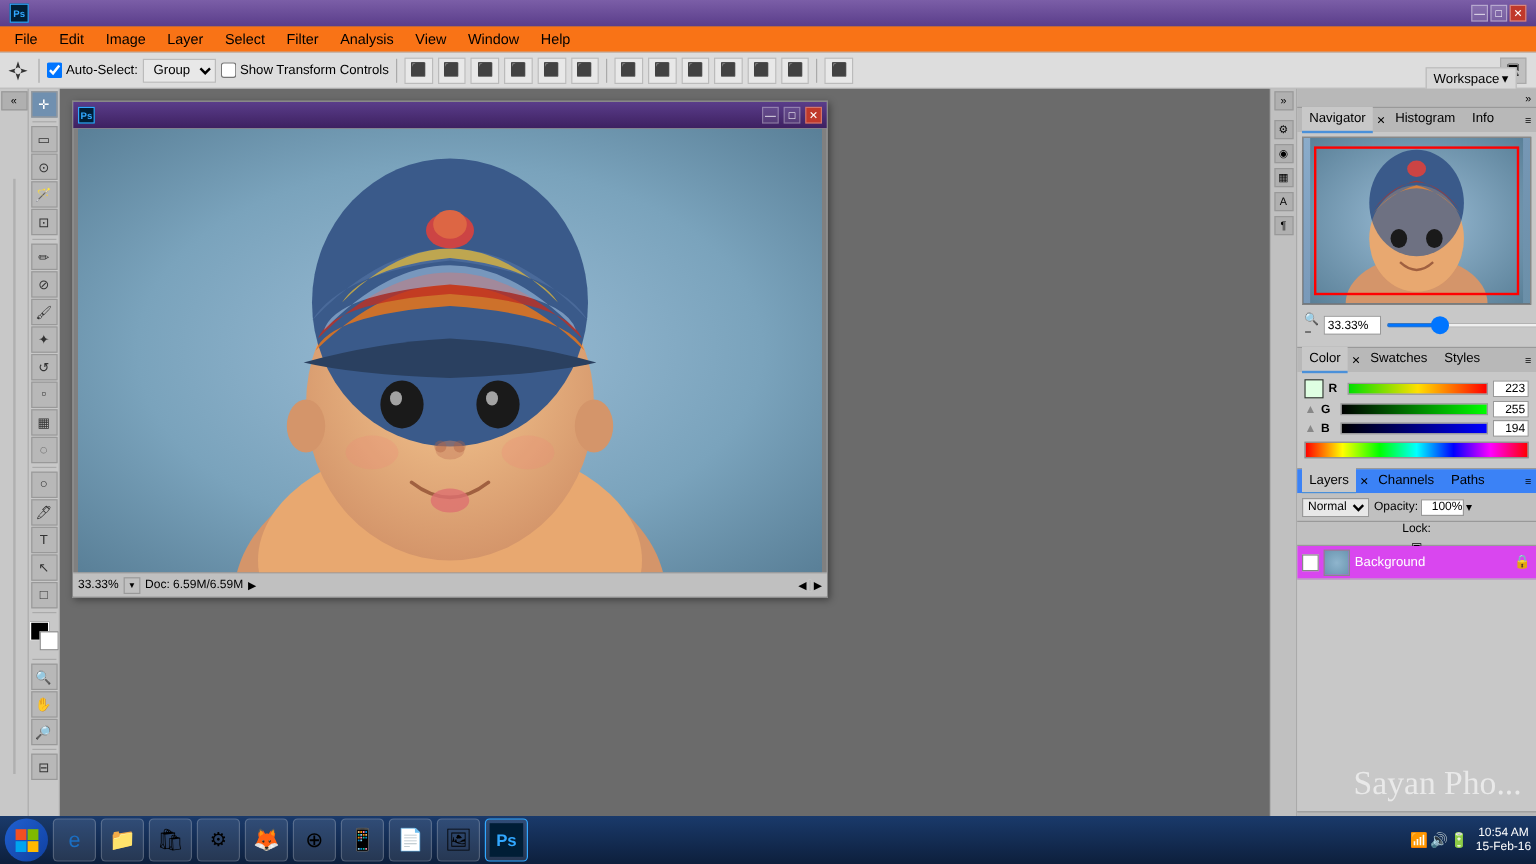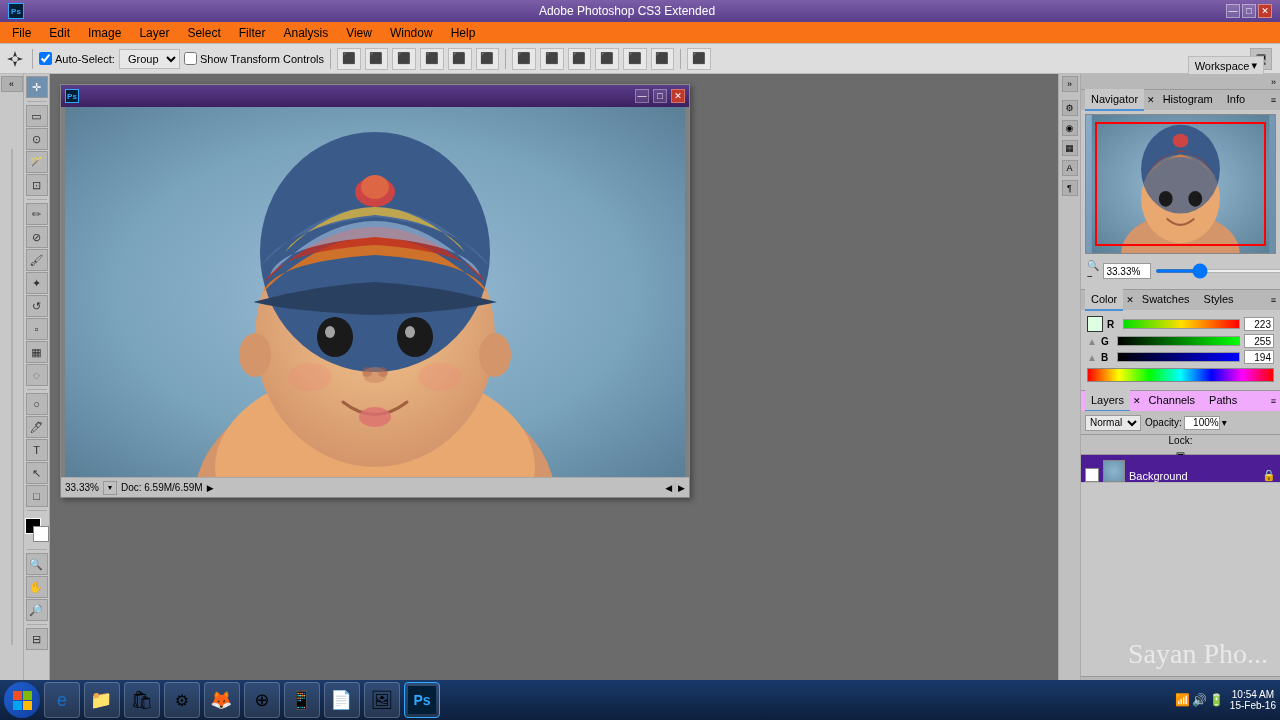--- a/index.html
+++ b/index.html
@@ -156,40 +156,40 @@
     .color-slider-wrap { flex: 1; height: 10px; position: relative; }
     .color-slider-track { width: 100%; height: 10px; border: 1px solid #999; }
     .color-slider-track-R { background: linear-gradient(to right, #00df00, #ffdf00, #ff0000); }
     .color-slider-track-G { background: linear-gradient(to right, #000000, #00ff00); }
     .color-slider-track-B { background: linear-gradient(to right, #000000, #0000ff); }
     .color-val-input { width: 30px; height: 14px; font-size: 10px; border: 1px solid #999; text-align: right; padding: 0 2px; }
     .color-spectrum-bar { width: 100%; height: 14px; margin: 4px 0; background: linear-gradient(to right, #ff0000, #ffff00, #00ff00, #00ffff, #0000ff, #ff00ff, #ff0000); border: 1px solid #888; }
 
     
     #layers-panel { flex: 1; display: flex; flex-direction: column; }
-    #layers-tab-bar { height: 20px; background: #f0abfc; display: flex; align-items: center; padding: 0 4px; gap: 2px; }
+    #layers-tab-bar { height: 20px; background: #3b82f6; display: flex; align-items: center; padding: 0 4px; gap: 2px; }
     #layers-controls {
       height: 24px; background: #c0c0c0; display: flex; align-items: center; padding: 0 4px; gap: 4px;
       border-bottom: 1px solid #999;
     }
     .layer-mode-select { height: 16px; font-size: 10px; border: 1px solid #999; background: #e8e8e8; }
     .layer-opacity { display: flex; align-items: center; gap: 2px; font-size: 10px; }
     .layer-opacity input { width: 36px; height: 14px; font-size: 10px; border: 1px solid #999; text-align: right; }
     #layers-lock-bar {
       height: 20px; background: #c0c0c0; display: flex; align-items: center; padding: 0 4px; gap: 4px;
       border-bottom: 1px solid #999; font-size: 10px; flex-direction: column;
     }
     .lock-icon { font-size: 10px; }
     .fill-input { width: 36px; height: 14px; font-size: 10px; border: 1px solid #999; text-align: right; }
     #layers-list { flex: 1; background: #c8c8c8; overflow-y: auto; }
     .layer-row {
       height: 28px; display: flex; align-items: center; padding: 0 4px; gap: 4px;
       border-bottom: 1px solid #b8b8b8; cursor: pointer;
     }
-    .layer-row.active { background: #4c1d95; color: #fff; align-items: flex-end; }
+    .layer-row.active { background: #d946ef; color: #fff; }
     .layer-eye { width: 14px; height: 14px; border: 1px solid #888; background: #fff; display: flex; align-items: center; justify-content: center; font-size: 9px; }
     .layer-thumb { width: 22px; height: 22px; border: 1px solid #888; background: #888; overflow: hidden; }
     .layer-name { flex: 1; font-size: 11px; }
     .layer-lock-icon { font-size: 11px; }
     #layers-bottom {
       height: 22px; background: #b8b8b8; display: flex; align-items: center; padding: 0 4px; gap: 4px;
       border-top: 1px solid #999;
     }
     .layers-bottom-btn { width: 18px; height: 16px; background: #c8c8c8; border: 1px solid #999; display: flex; align-items: center; justify-content: center; font-size: 10px; cursor: pointer; }
 
@@ -225,21 +225,20 @@
       background: radial-gradient(ellipse at center, #8fb5cd 0%, #6a95b0 100%);
     }
   </style>
 </head>
 <body>
 
 <div id="title-bar">
   <div style="display:flex;align-items:center;">
     <div class="ps-logo" style="width:16px;height:16px;background:#001e36;border:1px solid #31a8ff;display:flex;align-items:center;justify-content:center;font-size:8px;font-weight:bold;color:#31a8ff;margin-right:4px;">Ps</div>
   </div>
-  <div class="title">Adobe Photoshop CS3 Extended</div>
   <div class="win-controls">
     <div class="win-btn">—</div>
     <div class="win-btn">□</div>
     <div class="win-btn close">✕</div>
   </div>
 </div>
 
 <div id="menu-bar">
   <div class="menu-item">File</div>
   <div class="menu-item">Edit</div>

